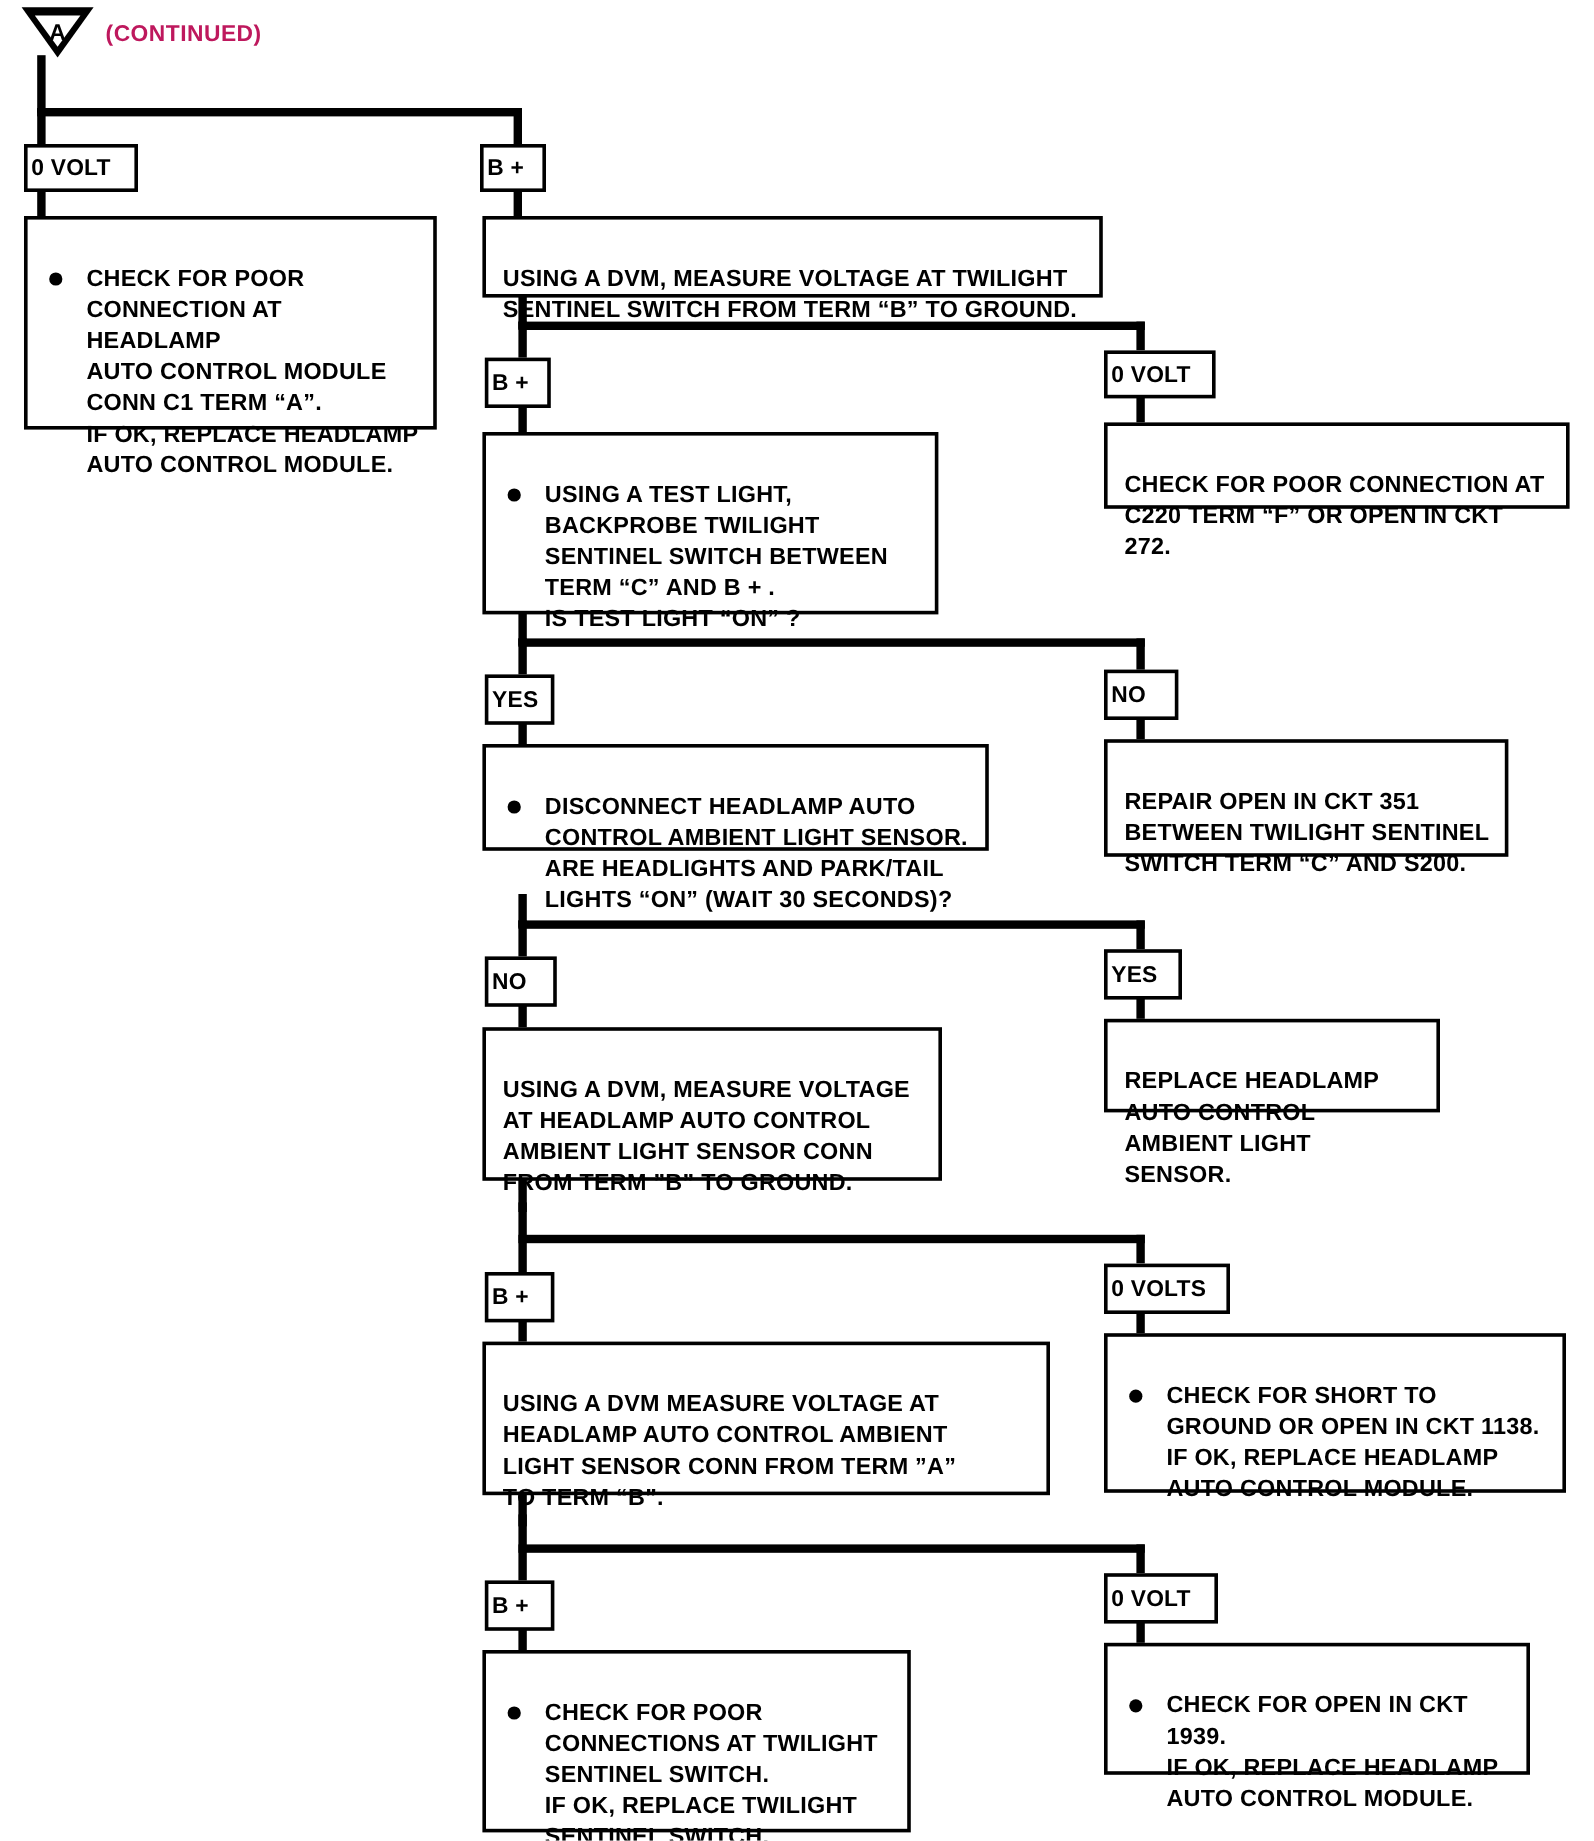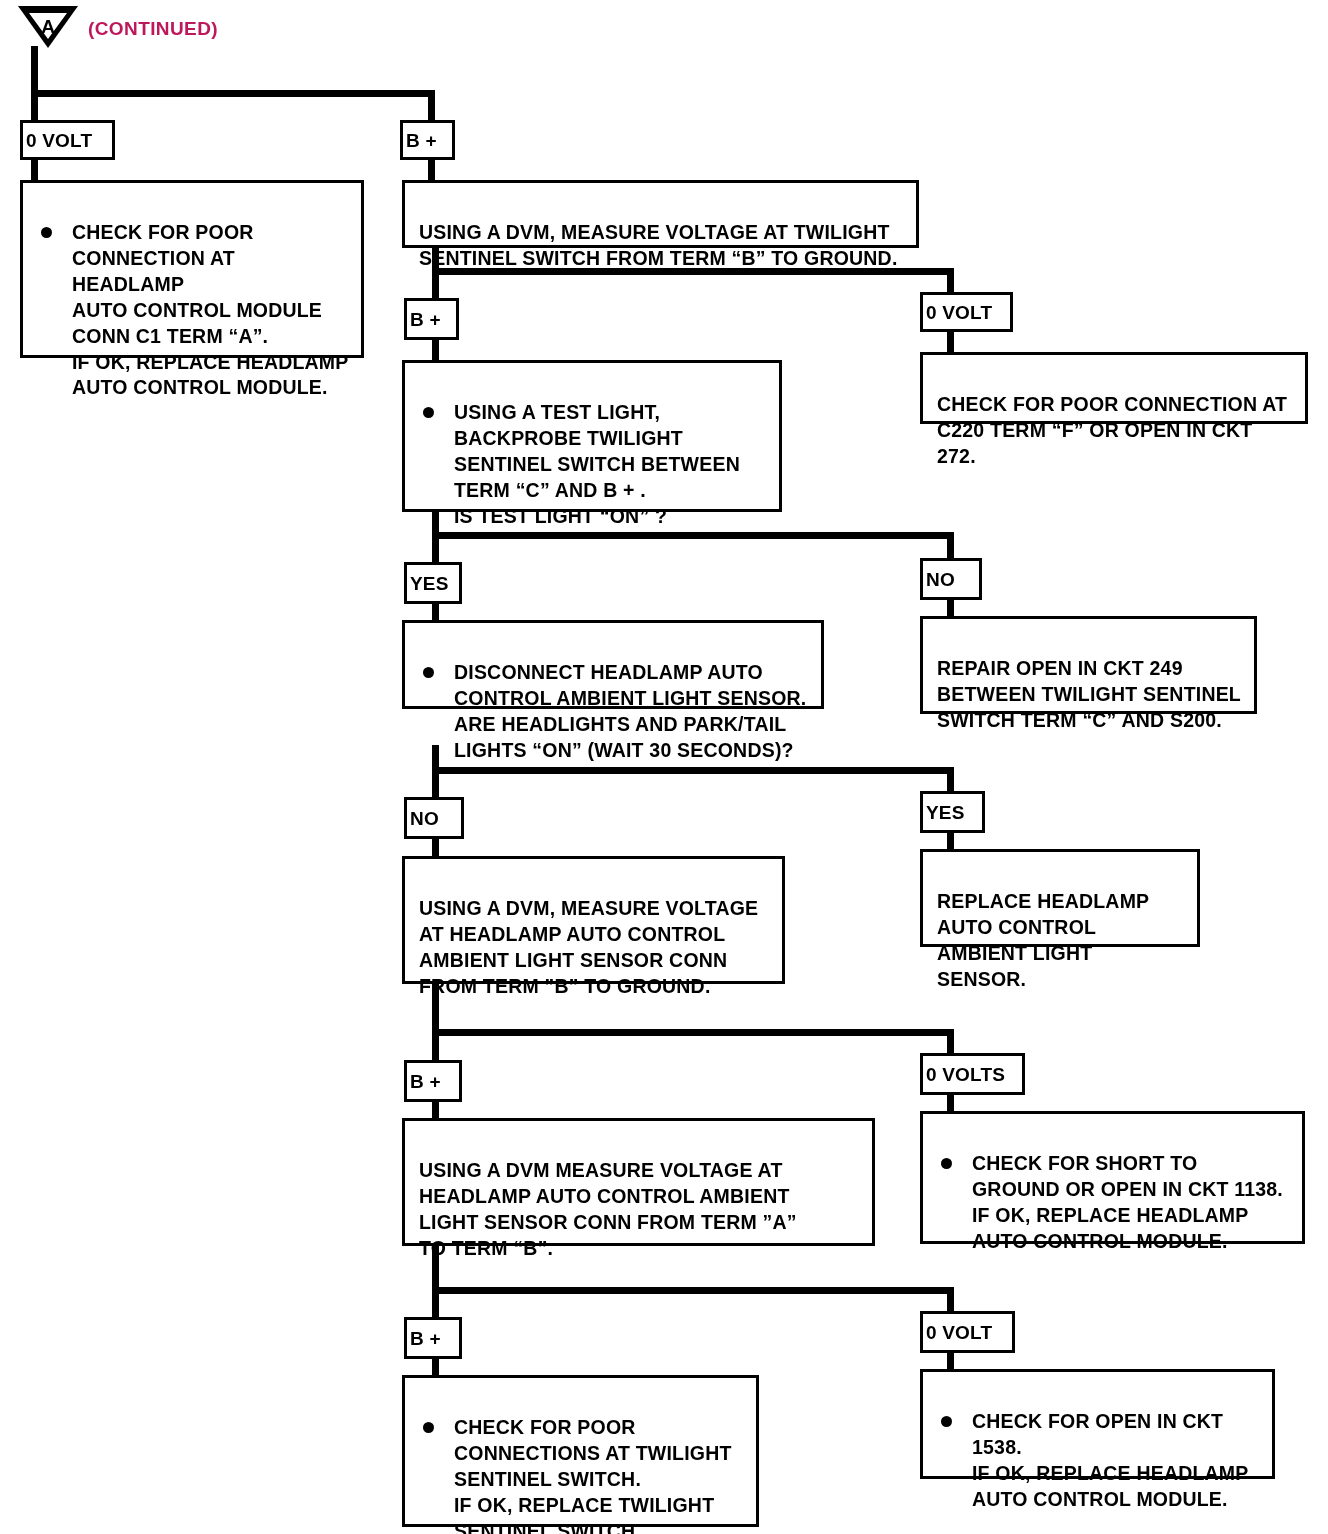--- a/index.html
+++ b/index.html
@@ -185,21 +185,21 @@
 ARE HEADLIGHTS AND PARK/TAIL
 LIGHTS “ON” (WAIT 30 SECONDS)?</span>
     </div>
   </div>
 
   <div class="node chip" style="left:920px; top:558px; width:62px; height:42px;">
     <span>NO</span>
   </div>
   <div class="wire-v" style="left:947px; top:598px; height:22px;"></div>
   <div class="node stmt" style="left:920px; top:616px; width:337px; height:98px;">
-    <span class="body">REPAIR OPEN IN CKT 249
+    <span class="body">REPAIR OPEN IN CKT 351
 BETWEEN TWILIGHT SENTINEL
 SWITCH TERM “C” AND S200.</span>
   </div>
 
   <div class="wire-v" style="left:432px; top:745px; height:28px;"></div>
   <div class="wire-h" style="left:432px; top:767px; width:522px;"></div>
   <div class="wire-v" style="left:432px; top:767px; height:32px;"></div>
   <div class="wire-v" style="left:947px; top:767px; height:24px;"></div>
 
   <div class="node chip" style="left:404px; top:797px; width:60px; height:42px;">
@@ -210,21 +210,21 @@
     <span class="body">USING A DVM, MEASURE VOLTAGE
 AT HEADLAMP AUTO CONTROL
 AMBIENT LIGHT SENSOR CONN
 FROM TERM ”B” TO GROUND.</span>
   </div>
 
   <div class="node chip" style="left:920px; top:791px; width:65px; height:42px;">
     <span>YES</span>
   </div>
   <div class="wire-v" style="left:947px; top:831px; height:22px;"></div>
-  <div class="node stmt" style="left:920px; top:849px; width:280px; height:98px;">
+  <div class="node stmt" style="left:920px; top:849px; width:280px; height:78px;">
     <span class="body">REPLACE HEADLAMP
 AUTO CONTROL
 AMBIENT LIGHT SENSOR.</span>
   </div>
 
   <div class="wire-v" style="left:432px; top:982px; height:28px;"></div>
   <div class="wire-h" style="left:432px; top:1029px; width:522px;"></div>
   <div class="wire-v" style="left:432px; top:1002px; height:60px;"></div>
   <div class="wire-v" style="left:947px; top:1029px; height:24px;"></div>
 
@@ -273,19 +273,19 @@
     </div>
   </div>
 
   <div class="node chip" style="left:920px; top:1311px; width:95px; height:42px;">
     <span>0 VOLT</span>
   </div>
   <div class="wire-v" style="left:947px; top:1351px; height:22px;"></div>
   <div class="node stmt bulleted" style="left:920px; top:1369px; width:355px; height:110px;">
     <div class="row">
       <span class="bullet"></span>
-      <span class="body">CHECK FOR OPEN IN CKT 1538.
+      <span class="body">CHECK FOR OPEN IN CKT 1939.
 IF OK, REPLACE HEADLAMP
 AUTO CONTROL MODULE.</span>
     </div>
   </div>
 
 </div>
 
 </body></html>

